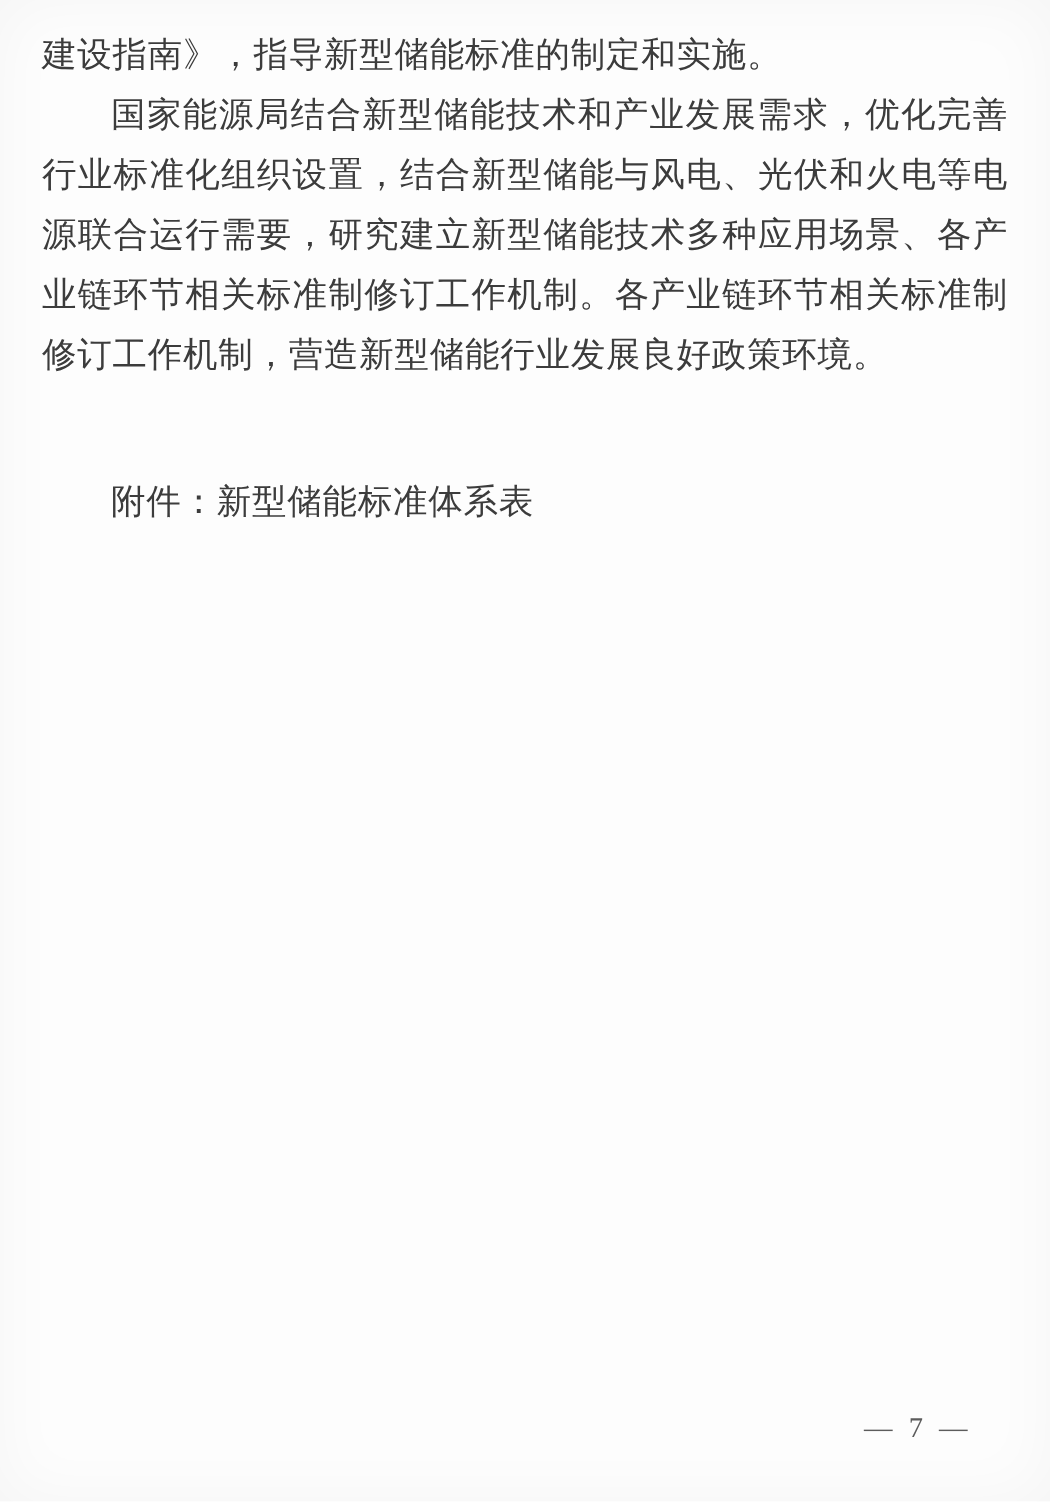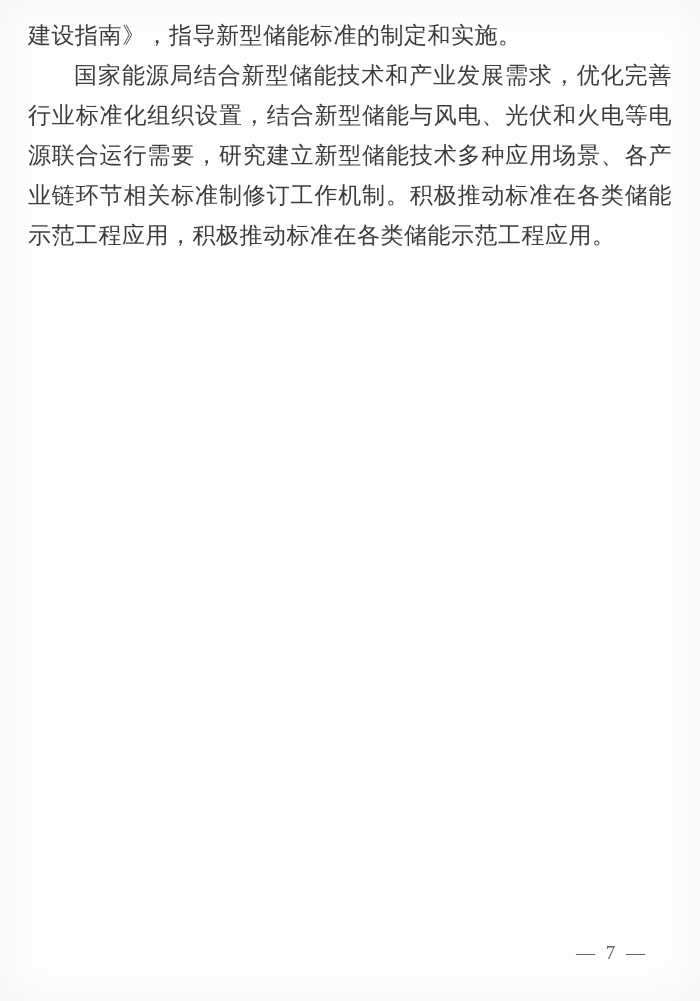--- a/index.html
+++ b/index.html
@@ -23,21 +23,20 @@
     width: 644px;
     font-size: 23px;
     line-height: 40px;
     color: #3c3c3c;
     text-align: justify;
     letter-spacing: 0.5px;
   }
   .para {
     margin: 0;
     text-indent: 2em;
-    font-family: Liberation Mono, monospace;
   }
   .para.no-indent {
     text-indent: 0;
   }
   .attachment {
     margin-top: 58px;
     text-indent: 2em;
   }
   .page-number {
     position: absolute;
@@ -49,16 +48,17 @@
     letter-spacing: 3px;
     white-space: nowrap;
   }
 </style>
 </head>
 <body>
 
 <div class="page">
   <div class="content">
     <p class="para no-indent">建设指南》，指导新型储能标准的制定和实施。</p>
-    <p class="para">国家能源局结合新型储能技术和产业发展需求，优化完善行业标准化组织设置，结合新型储能与风电、光伏和火电等电源联合运行需要，研究建立新型储能技术多种应用场景、各产业链环节相关标准制修订工作机制。积极推动标准在各类储能示范工程应用，积极推动标准在各类储能示范工程应用。</p>
+    <p class="para">国家能源局结合新型储能技术和产业发展需求，优化完善行业标准化组织设置，结合新型储能与风电、光伏和火电等电源联合运行需要，研究建立新型储能技术多种应用场景、各产业链环节相关标准制修订工作机制。各产业链环节相关标准制修订工作机制，营造新型储能行业发展良好政策环境。</p>
+    <p class="para attachment">附件：新型储能标准体系表</p>
   </div>
   <div class="page-number">— 7 —</div>
 </div>
 
 </body></html>

